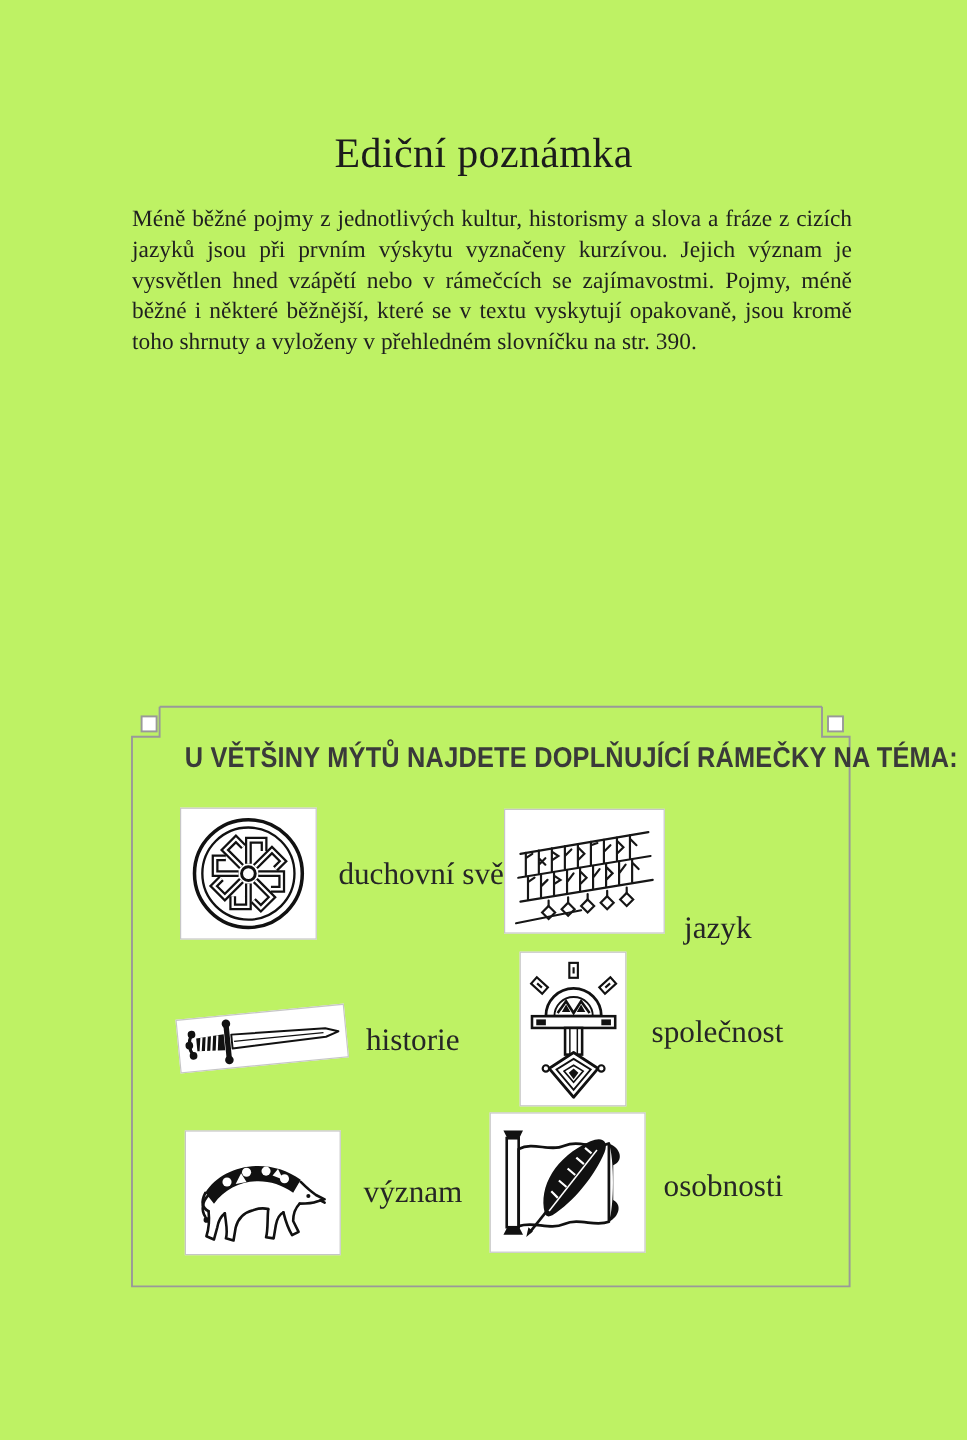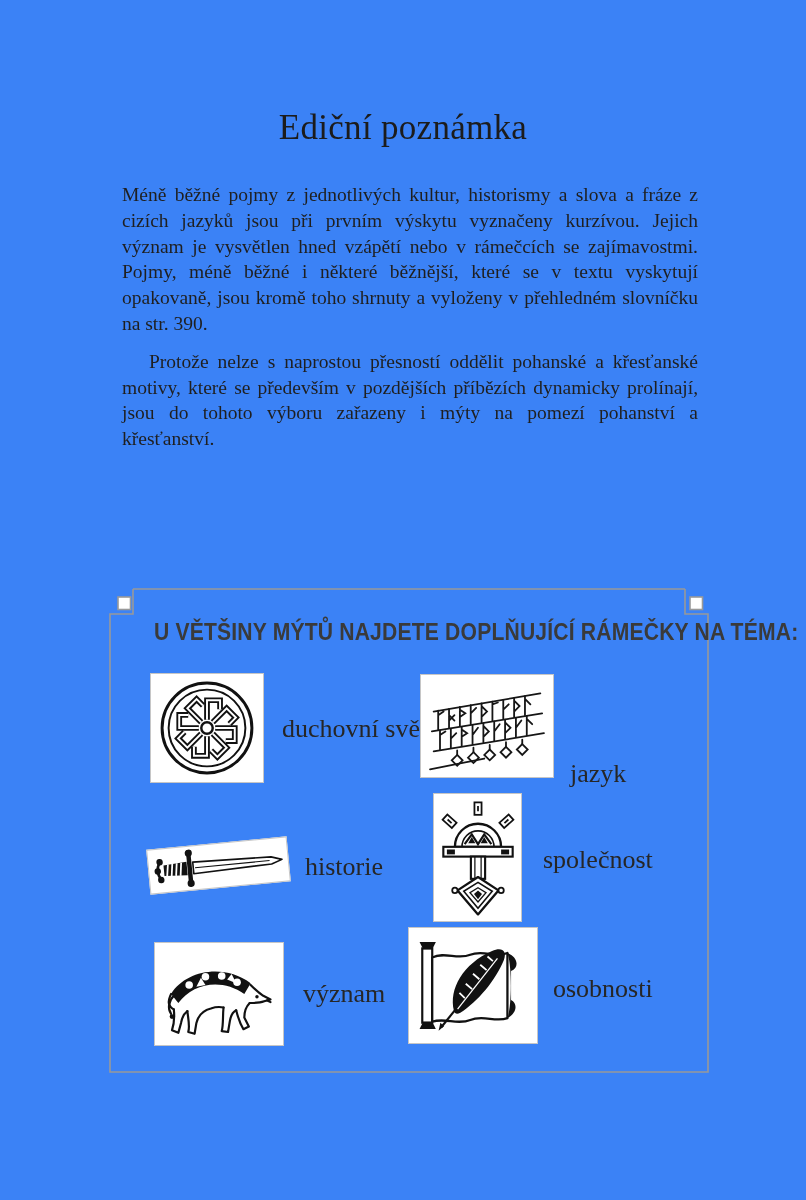--- a/index.html
+++ b/index.html
@@ -1,28 +1,28 @@
 <!DOCTYPE html>
 <html lang="cs"><head>
 <meta charset="utf-8">
 <style>
   html,body{margin:0;padding:0;background:#ffffff;}
   .page{
-    position:relative;width:806px;height:1200px;background:#3b82f6;
+    position:relative;width:806px;height:1200px;background:#bef264;
     font-family:"Liberation Serif", serif;color:#1f1f1f;overflow:hidden;
   }
   .title{
     position:absolute;top:108px;left:0;width:100%;text-align:center;
     font-size:35px;font-weight:normal;margin:0;color:#1c1c1c;letter-spacing:0.3px;
   }
   .body-text{
     position:absolute;top:170px;left:110px;width:600px;
     font-size:19.5px;line-height:25.8px;text-align:justify;
   }
-  .body-text p{margin:12px;}
+  .body-text p{margin:0;}
   .body-text p.indent{text-indent:27px;}
   .frame-svg{position:absolute;left:0;top:0;pointer-events:none;}
   .legend-heading{
     position:absolute;left:110px;top:618px;width:706px;text-align:center;
     font-family:"Liberation Sans", sans-serif;font-weight:bold;font-size:24px;
     color:#3a3a3a;
   }
   .legend-heading span{
     display:inline-block;transform:scaleX(0.88);transform-origin:center;
     white-space:nowrap;letter-spacing:0.2px;
@@ -48,21 +48,20 @@
 </style>
 </head>
 <body>
 
 <div class="page">
 
   <h1 class="title">Ediční poznámka</h1>
 
   <div class="body-text">
     <p>Méně běžné pojmy z jednotlivých kultur, historismy a slova a fráze z cizích jazyků jsou při prvním výskytu vyznačeny kurzívou. Jejich význam je vysvětlen hned vzápětí nebo v rámečcích se zajímavostmi. Pojmy, méně běžné i některé běžnější, které se v textu vyskytují opakovaně, jsou kromě toho shrnuty a vyloženy v přehledném slovníčku na str. 390.</p>
-    <p class="indent">Protože nelze s naprostou přesností oddělit pohanské a křesťanské motivy, které se především v pozdějších příbězích dynamicky prolínají, jsou do tohoto výboru zařazeny i mýty na pomezí pohanství a křesťanství.</p>
   </div>
 
   <svg class="frame-svg" width="806" height="1200" viewBox="0 0 806 1200">
     <path d="M133 589 H685 M133 589 V614 H110 V1072 H708 V614 H685 V589" fill="none" stroke="#999999" stroke-width="1.6"></path>
     <rect x="118" y="597" width="12.5" height="12.5" fill="#ffffff" stroke="#999999" stroke-width="1.6"></rect>
     <rect x="690" y="597" width="12.5" height="12.5" fill="#ffffff" stroke="#999999" stroke-width="1.6"></rect>
   </svg>
 
   <div class="legend-heading">
     <span>U VĚTŠINY MÝTŮ NAJDETE DOPLŇUJÍCÍ RÁMEČKY NA TÉMA:</span>

